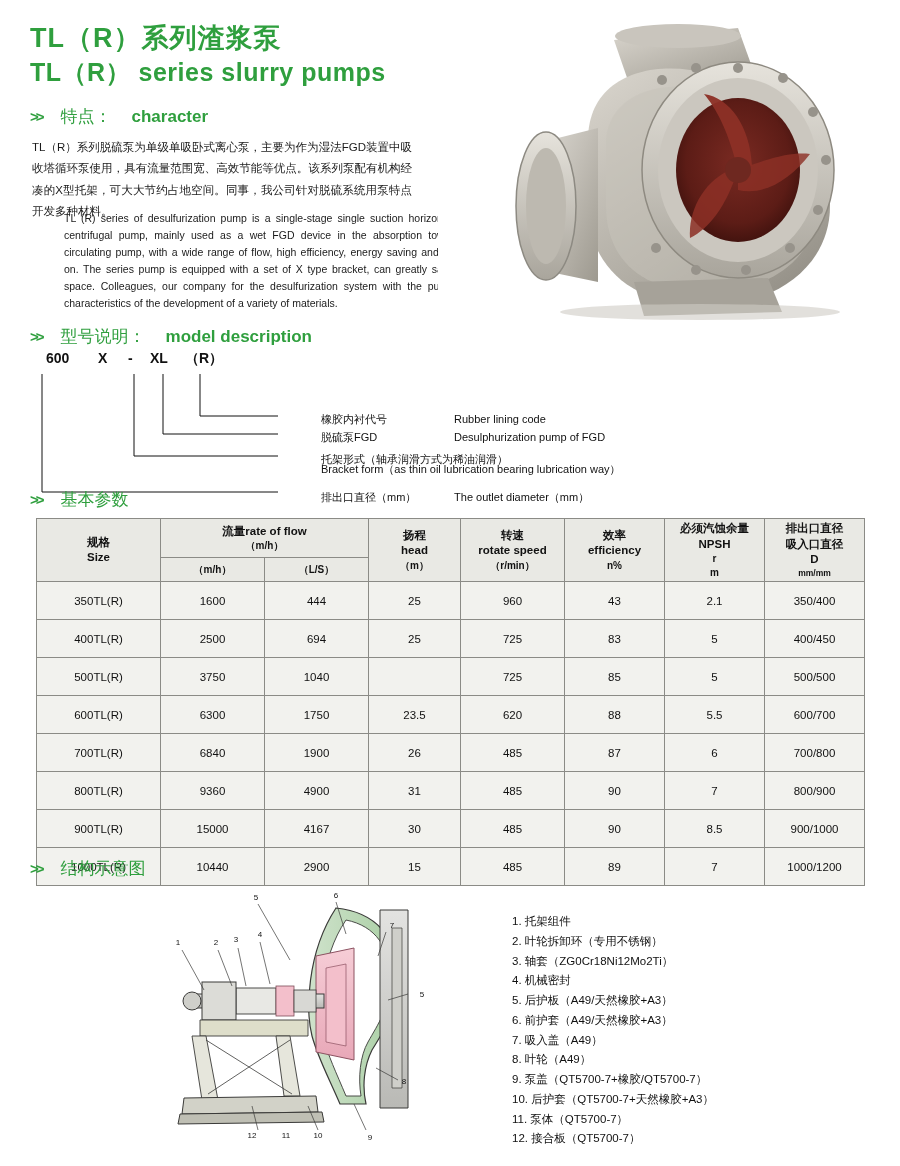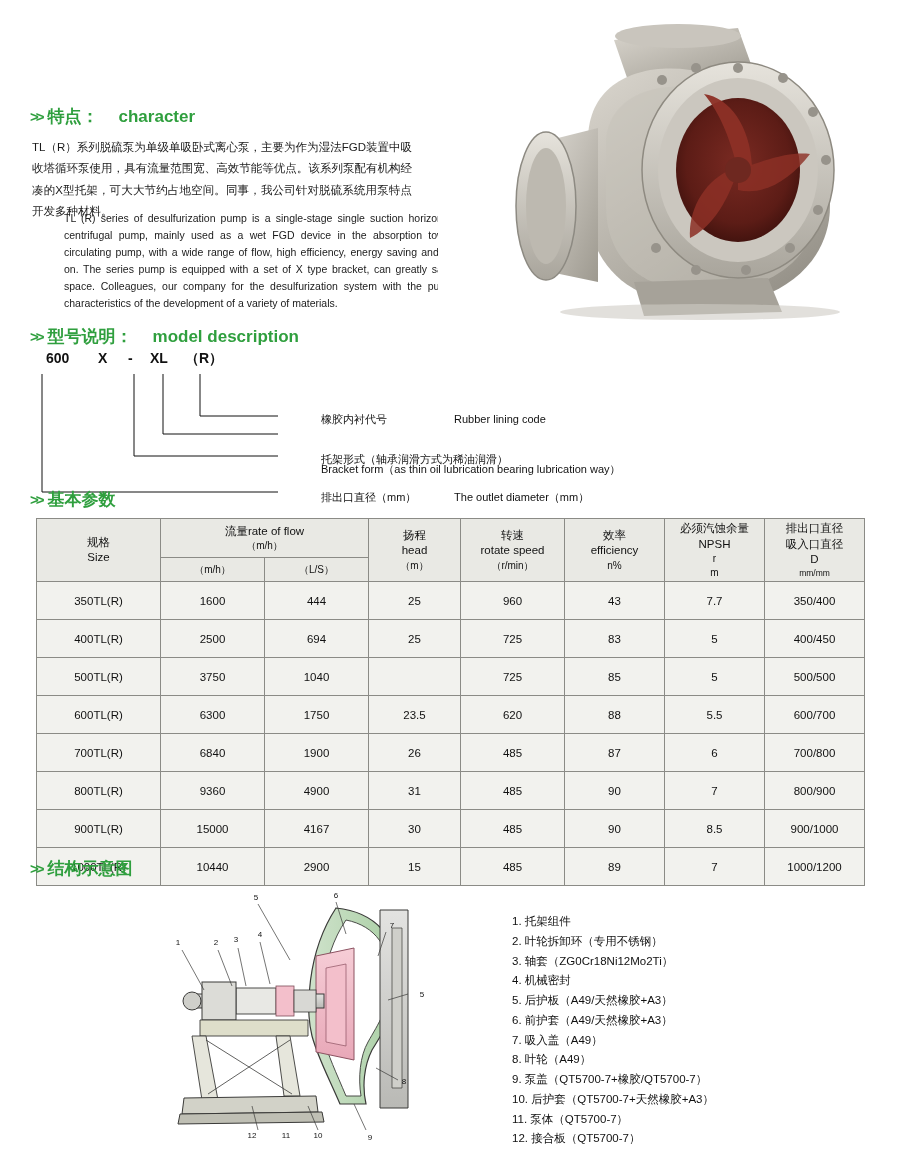--- a/index.html
+++ b/index.html
@@ -50,21 +50,22 @@
   .sec .chev {
     color: #2f9f3e;
     font-size: 15px;
     font-weight: bold;
     margin-right: 6px;
     letter-spacing: -3px;
   }
   .sec .sec-label {
     color: #2f9f3e;
     font-size: 17px;
-    font-weight: bold;
+    font-weight: normal;
+    margin-left: 13px;
   }
   .sec .sec-label-en {
     color: #2f9f3e;
     font-size: 17px;
     font-weight: bold;
     margin-left: 20px;
   }
 
   
   .para-cn {
@@ -135,21 +136,21 @@
   }
   table.params th, table.params td {
     border: 1px solid #8b8b86;
     text-align: center;
     vertical-align: middle;
     font-size: 11.5px;
     color: #111;
   }
   table.params thead th {
     background: #e9e9e4;
-    font-weight: normal;
+    font-weight: bold;
     padding: 2px 1px;
     line-height: 1.35;
   }
   table.params tbody td {
     height: 35px;
     background: #f2f2ee;
   }
   .th-sub { font-size: 10px; }
   .unit-small { font-size: 8.5px; }
 
@@ -169,20 +170,24 @@
     line-height: 1.72;
     color: #111;
   }
   .parts-list div { white-space: nowrap; }
 </style>
 </head>
 <body>
 
 <div class="page">
 
+  <div class="title-block">
+    <div class="title-cn">TL（R）系列渣浆泵</div>
+    <div class="title-en">TL（R） series slurry pumps</div>
+  </div>
 
   <div class="sec" style="left:30px; top:105px;">
     <span class="chev">&gt;&gt;</span>
     <span class="sec-label">特点：</span>
     <span class="sec-label-en">character</span>
   </div>
 
   <div class="para-cn">TL（R）系列脱硫泵为单级单吸卧式离心泵，主要为作为湿法FGD装置中吸收塔循环泵使用，具有流量范围宽、高效节能等优点。该系列泵配有机构经凑的X型托架，可大大节约占地空间。同事，我公司针对脱硫系统用泵特点开发多种材料。</div>
   <div class="para-en">TL (R) series of desulfurization pump is a single-stage single suction horizontal centrifugal pump, mainly used as a wet FGD device in the absorption tower circulating pump, with a wide range of flow, high efficiency, energy saving and so on. The series pump is equipped with a set of X type bracket, can greatly save space. Colleagues, our company for the desulfurization system with the pump characteristics of the development of a variety of materials.</div>
 
@@ -280,20 +285,24 @@
         <path d="M104 2 L104 84 L248 84"></path>
 
         <path d="M12 2 L12 120 L248 120"></path>
       </g>
     </svg>
 
     <div class="legend" style="left:278px; top:62px;">
       <span class="cn">橡胶内衬代号</span>
       <span class="en">Rubber lining code</span>
     </div>
+    <div class="legend" style="left:278px; top:80px;">
+      <span class="cn">脱硫泵FGD</span>
+      <span class="en">Desulphurization pump of FGD</span>
+    </div>
     <div class="legend" style="left:278px; top:102px;">
       <span>托架形式（轴承润滑方式为稀油润滑）</span>
     </div>
     <div class="legend" style="left:278px; top:112px;">
       <span>Bracket form（as thin oil lubrication bearing lubrication way）</span>
     </div>
     <div class="legend" style="left:278px; top:140px;">
       <span class="cn">排出口直径（mm）</span>
       <span class="en">The outlet diameter（mm）</span>
     </div>
@@ -364,21 +373,21 @@
         </tr>
       </thead>
       <tbody>
         <tr>
           <td>350TL(R)</td>
           <td>1600</td>
           <td>444</td>
           <td>25</td>
           <td>960</td>
           <td>43</td>
-          <td>7.7</td>
+          <td>2.1</td>
           <td>350/400</td>
         </tr>
         <tr>
           <td>400TL(R)</td>
           <td>2500</td>
           <td>694</td>
           <td>25</td>
           <td>725</td>
           <td>83</td>
           <td>5</td>

